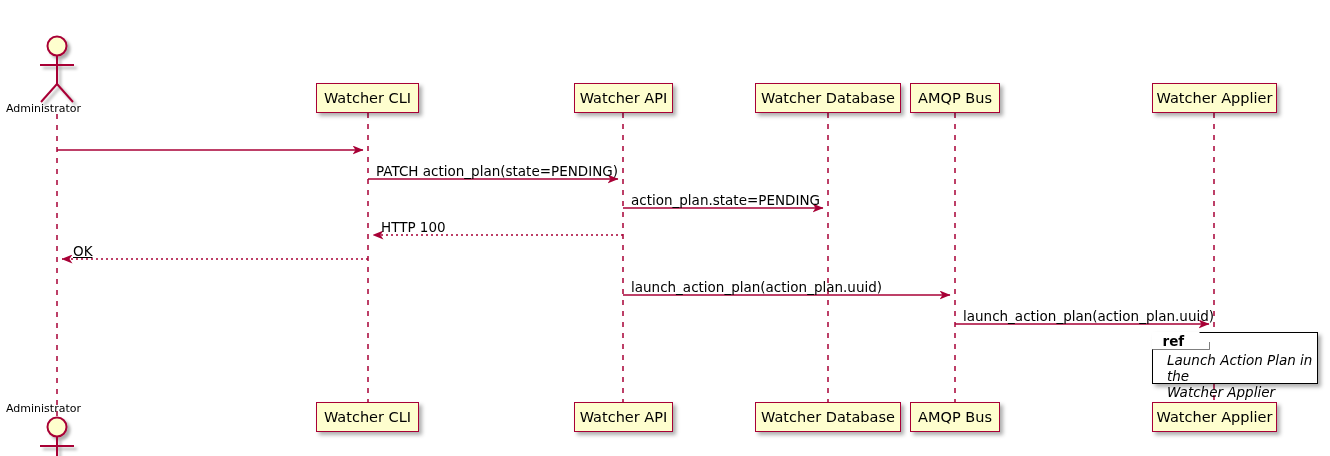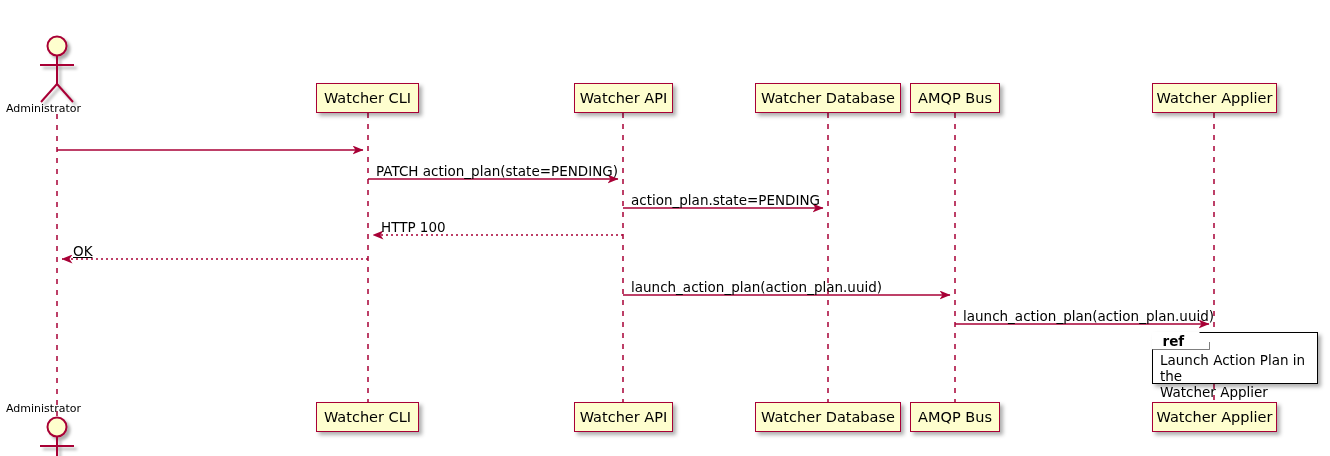--- a/index.html
+++ b/index.html
@@ -174,17 +174,17 @@
   <div class="msg-label" style="left:381px; top:189px;">HTTP 100</div>
   <div class="msg-label" style="left:73px; top:213px;text-decoration:underline;">OK</div>
   <div class="msg-label" style="left:631px; top:249px;">launch_action_plan(action_plan.uuid)</div>
   <div class="msg-label" style="left:963px; top:278px;">launch_action_plan(action_plan.uuid)</div>
 
   <div class="ref-box" style="left:1152px; top:300px; width:166px; height:52px;">
     <div class="ref-tab" style="left:-1.5px; top:-1.5px; width:58px; height:18px;
          clip-path: polygon(0 0, 47px 0, 58px 11px, 58px 18px, 0 18px);">
       <span>ref</span>
     </div>
-    <div class="ref-text" style="left:7px; top:19px; width:155px;">Launch Action Plan in the
+    <div class="ref-text" style="left:14px; top:19px; width:155px;font-style:italic;">Launch Action Plan in the
 Watcher Applier</div>
   </div>
 
 </div>
 
 </body></html>

